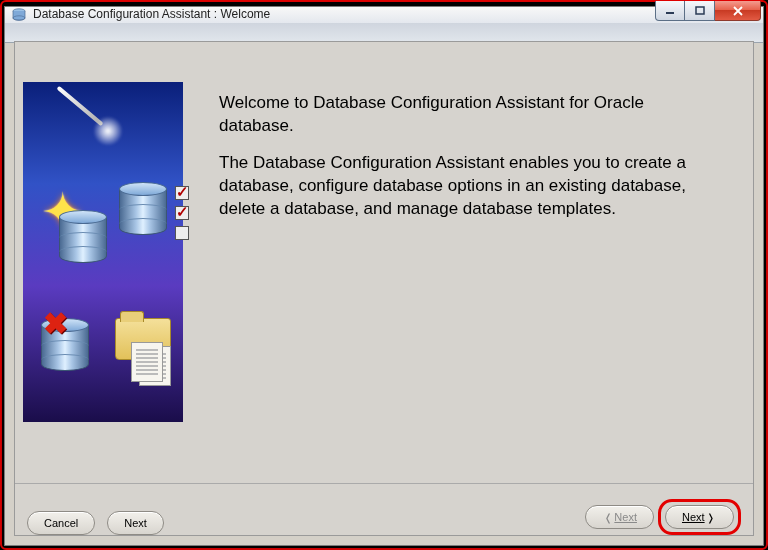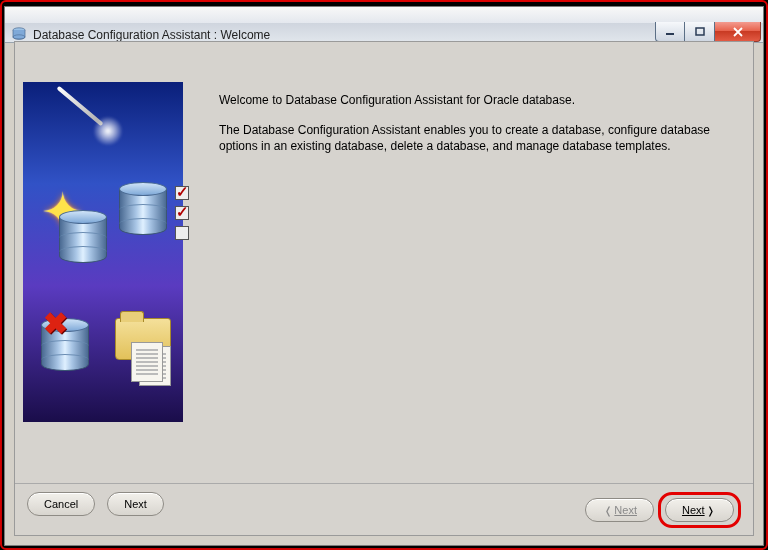--- a/index.html
+++ b/index.html
@@ -1,37 +1,37 @@
 <!DOCTYPE html>
 <html><head>
 <meta charset="utf-8">
 <style>
   * { box-sizing: border-box; margin: 0; padding: 0; }
   html, body { width: 768px; height: 550px; font-family: Tahoma, Arial, sans-serif; font-size: 11px; background: #000; overflow: hidden; }
   .outer-red { width: 768px; height: 550px; border: 2px solid #e30000; border-radius: 6px; position: relative; background: #000; }
   .window { position: absolute; top: 4px; left: 2px; right: 2px; bottom: 2px; border: 1px solid #7a7a7a; background: #d4d0c8; box-shadow: 0 0 6px rgba(0,0,0,0.6); }
   
-  .titlebar { height: 36px; background: linear-gradient(to bottom, #f8f8f8 0%, #e4e8ee 45%, #cfd5de 46%, #e1e6ec 100%); border-bottom: 1px solid #9aa4ae; display: flex; align-items: flex-end; padding: 0 2px 0 6px; }
+  .titlebar { height: 36px; background: linear-gradient(to bottom, #f8f8f8 0%, #e4e8ee 45%, #cfd5de 46%, #e1e6ec 100%); border-bottom: 1px solid #9aa4ae; display: flex; align-items: flex-start; padding: 0 2px 0 6px; }
   .titlebar .app-icon { width: 16px; height: 16px; margin-right: 6px; }
   .titlebar .title { color: #222; font-size: 12px; flex: 1; }
   .win-controls { display: flex; height: 20px; margin-top: -6px; }
   .win-btn { width: 30px; height: 20px; border: 1px solid #5b6f86; border-top: none; background: linear-gradient(to bottom,#f6f8fb,#cfd7e2); display: flex; align-items: center; justify-content: center; }
   .win-btn.min { border-radius: 0 0 0 4px; }
   .win-btn.max { border-left: none; }
   .win-btn.close { width: 46px; border-left: none; border-radius: 0 0 4px 0; background: linear-gradient(to bottom,#f39b8f 0%, #e7604a 48%, #c83a23 49%, #e25a43 100%); border-color: #8e3a2d; }
   .win-btn svg { display: block; }
   
   .inner-frame { position: absolute; top: 34px; left: 9px; right: 9px; bottom: 9px; border: 1px solid #9a9a9a; background: #d6d3ce; }
   .content-area { position: absolute; top: 0; left: 0; right: 0; bottom: 54px; display: flex; }
   .side-img { width: 160px; height: 340px; margin: 40px 0 0 8px; position: relative; }
   .side-panel { width: 160px; height: 340px; background: linear-gradient(to bottom, #0a1f7a 0%, #3152c6 30%, #5a3bc0 60%, #1a0d4a 100%); position: relative; overflow: visible; }
-  .text-area { flex: 1; padding: 50px 30px 0 36px; color: #000; line-height: 1.35; font-size: 12px; }
+  .text-area { flex: 1; padding: 50px 30px 0 36px; color: #000; line-height: 1.35; font-size: 17px; }
   .text-area p { margin-bottom: 14px; }
   
-  .footer { position: absolute; bottom: 0; left: 0; right: 0; height: 52px; border-top: 1px solid #aaa; display: flex; align-items: flex-start; padding: 8px 12px; }
+  .footer { position: absolute; bottom: 0; left: 0; right: 0; height: 52px; border-top: 1px solid #aaa; display: flex; align-items: flex-end; padding: 0 12px; }
   .btn { height: 24px; border-radius: 12px; border: 1px solid #8e8b85; background: linear-gradient(to bottom,#f2f0eb,#d8d5cf); font-size: 11px; color: #000; padding: 0 16px; display: inline-flex; align-items: center; justify-content: center; cursor: pointer; box-shadow: inset 0 1px 0 #fff; }
   .btn.disabled { color: #8a8a8a; cursor: default; }
   .btn .underline { text-decoration: underline; }
   .footer-left { display: flex; gap: 12px; }
   .footer-right { margin-left: auto; display: flex; gap: 4px; align-items: center; }
   .next-highlight { border: 3px solid #e30000; padding: 3px 4px; border-radius: 14px; }
   .arrow { font-size: 10px; margin: 0 2px; }
   
   .cyl { position: absolute; width: 48px; height: 54px; }
   .cyl .top { width: 100%; height: 14px; border-radius: 50%; background: linear-gradient(to bottom,#cfe3f7,#7fa9d8); position: absolute; top: 0; left:0; border:1px solid #4a6a92; }

